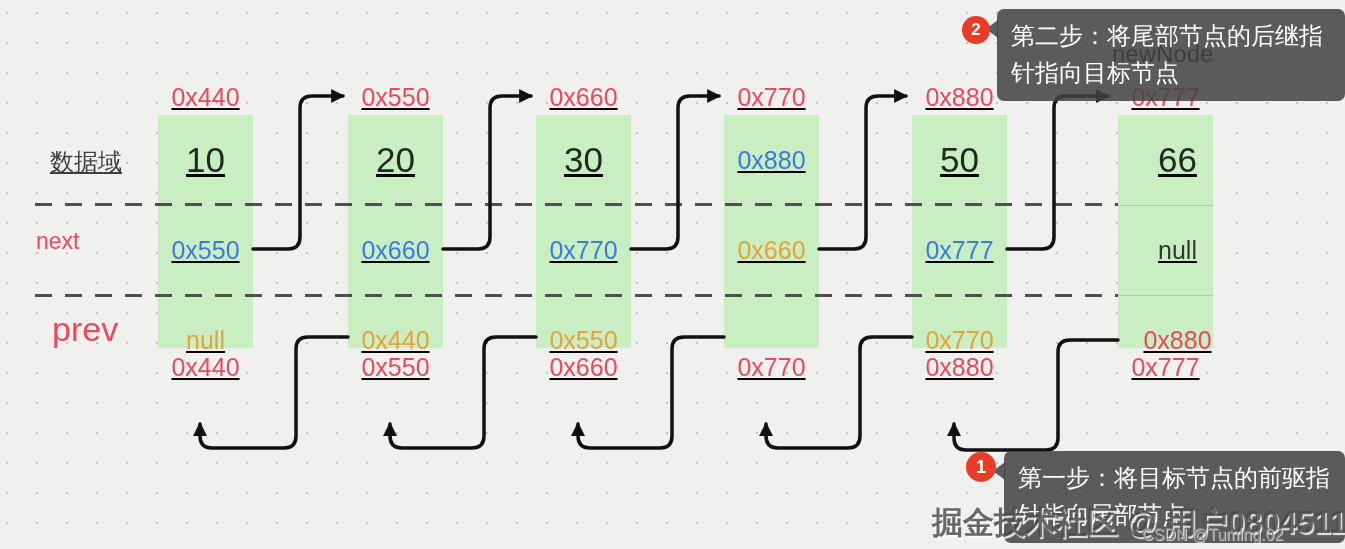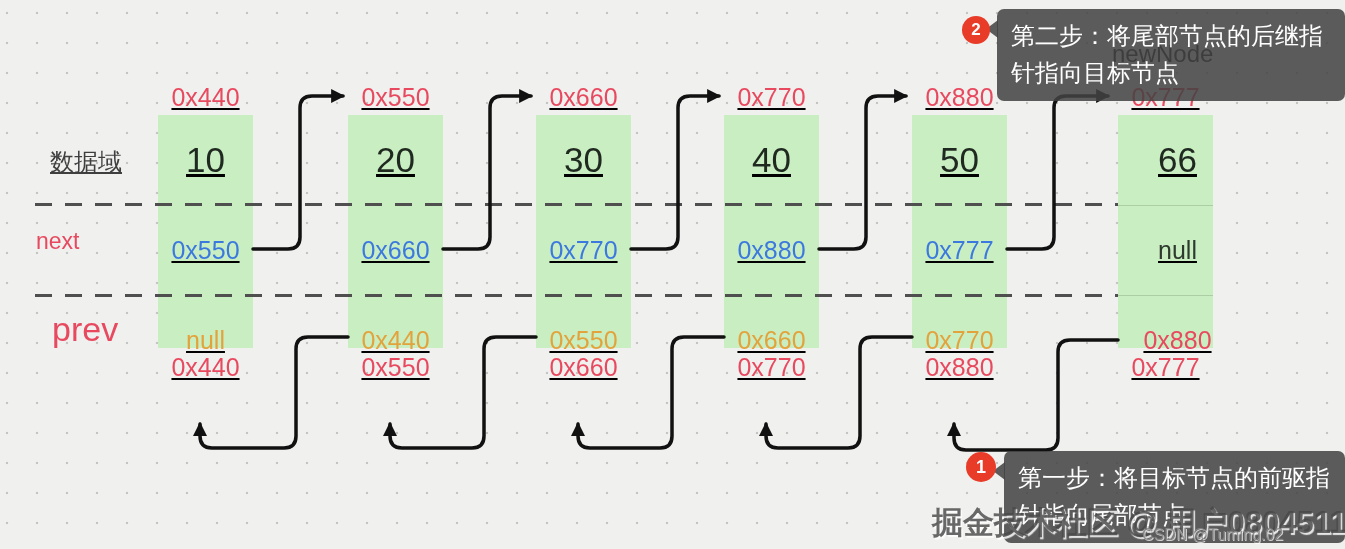--- a/index.html
+++ b/index.html
@@ -92,21 +92,20 @@
       <div class="cell data">30</div>
       <div class="cell next">0x770</div>
       <div class="cell prev">0x550</div>
     </div>
     <div class="addr bottom">0x660</div>
   </div>
 
   <div class="node" style="left:724px">
     <div class="addr top">0x770</div>
     <div class="box">
-      <div class="cell data">40</div>
       <div class="cell next">0x880</div>
       <div class="cell prev">0x660</div>
     </div>
     <div class="addr bottom">0x770</div>
   </div>
 
   <div class="node" style="left:912px">
     <div class="addr top">0x880</div>
     <div class="box">
       <div class="cell data">50</div>

